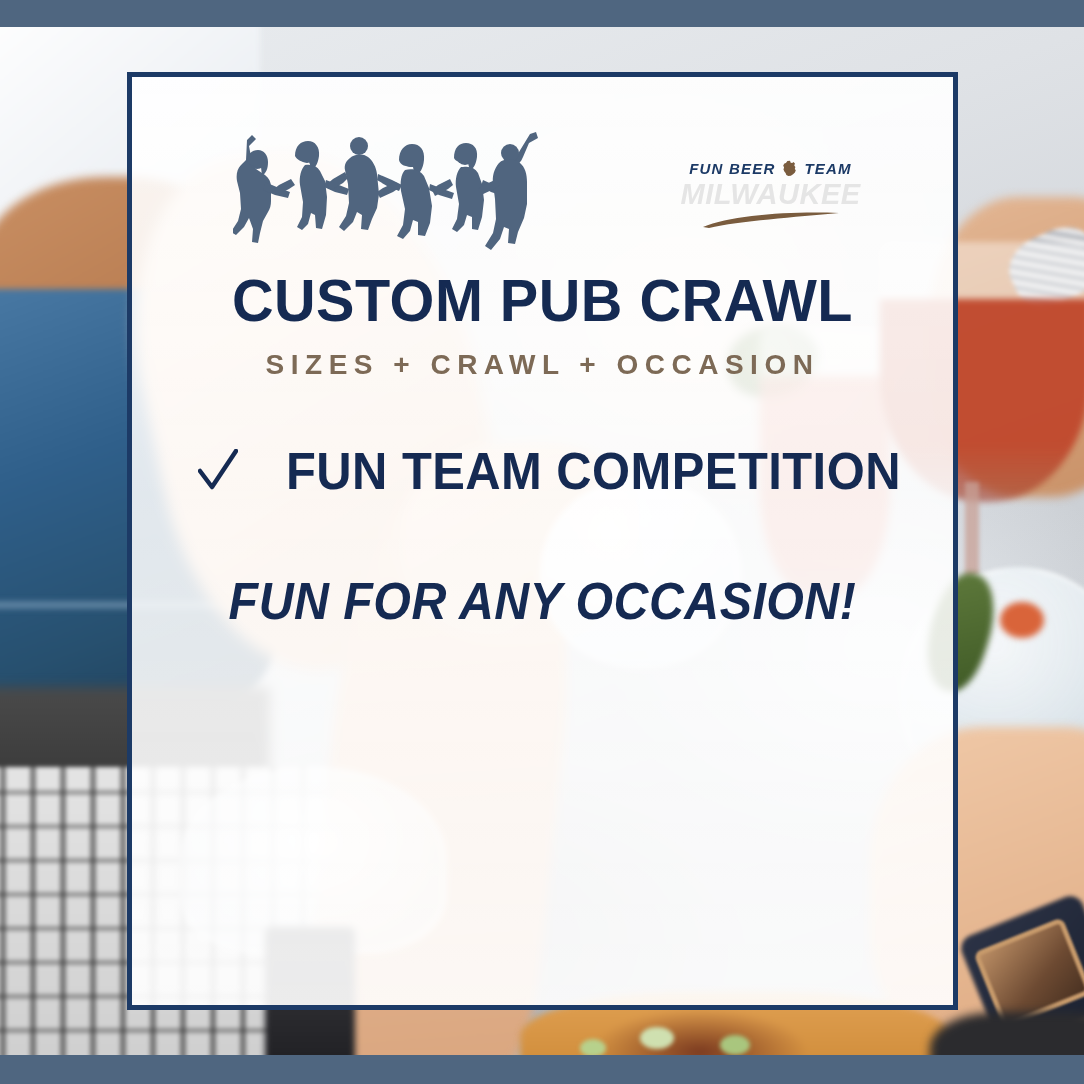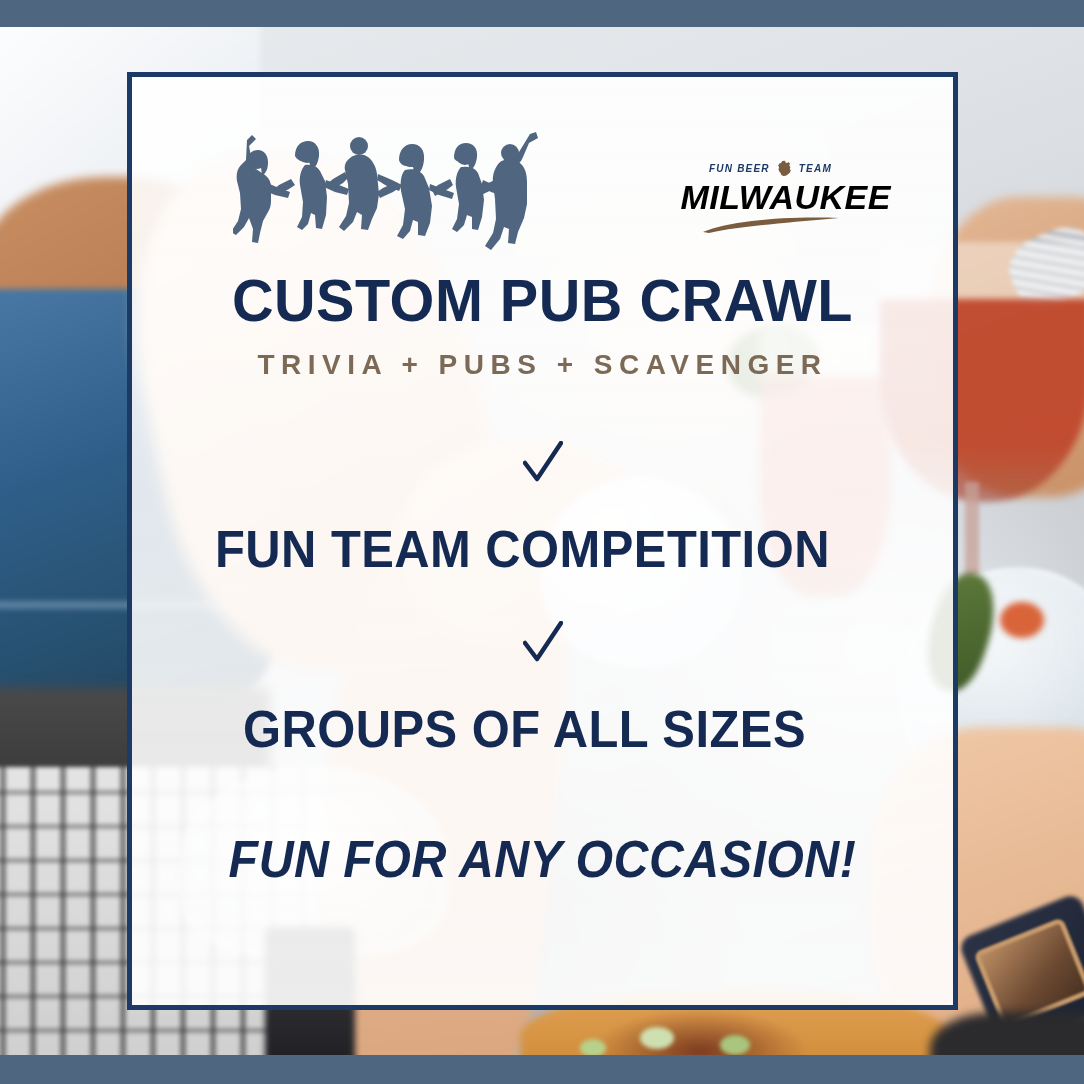--- a/index.html
+++ b/index.html
@@ -289,34 +289,34 @@
     top: 28px;
     width: 180px;
     text-align: center;
     line-height: 1;
   }
   .brand-top {
     display: flex;
     align-items: center;
     justify-content: center;
     gap: 6px;
-    font-size: 10px;
+    font-size: 15px;
     font-weight: bold;
     font-style: italic;
     letter-spacing: 1.2px;
     color: #1c3a66;
     text-align: center;
   }
   .wi-shape { width: 17px; height: 17px; display:block; }
   .brand-mke {
-    font-size: 34px;
+    font-size: 29px;
     font-weight: bold;
     font-style: italic;
     letter-spacing: 0.5px;
-    color: #000000;
+    color: #e5e5e5;
     margin-top: 3px;
   }
   .brand-swoosh { margin-top: 2px; }
 
   .title {
     font-size: 60px;
     font-weight: bold;
     color: #152a52;
     letter-spacing: 0.5px;
     margin-top: 14px;
@@ -338,23 +338,22 @@
     margin-top: 60px;
     width: 100%;
     display: flex;
     flex-direction: column;
     align-items: center;
     gap: 42px;
   }
   .feature {
     display: flex;
     align-items: center;
-    gap: 34px;
+    gap: 48px;
     width: 690px;
-    flex-direction: column;
   }
   .check {
     flex: 0 0 auto;
     width: 40px;
     height: 44px;
     color: #152a52;
   }
   .feature-label {
     font-size: 52px;
     font-weight: bold;
@@ -485,42 +484,36 @@
           <div class="brand-mke">MILWAUKEE</div>
           <svg class="brand-swoosh" width="140" height="18" viewBox="0 0 140 18">
             <path d="M2 16 C 30 4, 90 0, 138 2 C 95 6, 38 10, 8 17 Z" fill="#7a5c3e"></path>
           </svg>
         </div>
       </div>
 
       <div class="title">CUSTOM PUB CRAWL</div>
 
       <div class="subtitle">
-        <span>TRIVIA</span>
+        <span>SIZES</span>
         <span class="sep">+</span>
-        <span>PUBS</span>
+        <span>CRAWL</span>
         <span class="sep">+</span>
-        <span>SCAVENGER</span>
+        <span>OCCASION</span>
       </div>
     </div>
 
     <div class="features">
 
       <div class="feature">
         <svg class="check" viewBox="0 0 40 44">
           <path d="M2 22 L14 38 L38 2" fill="none" stroke="currentColor" stroke-width="4.5" stroke-linecap="round" stroke-linejoin="round"></path>
         </svg>
         <span class="feature-label">FUN TEAM COMPETITION</span>
       </div>
 
 
 
-      <div class="feature">
-        <svg class="check" viewBox="0 0 40 44">
-          <path d="M2 22 L14 38 L38 2" fill="none" stroke="currentColor" stroke-width="4.5" stroke-linecap="round" stroke-linejoin="round"></path>
-        </svg>
-        <span class="feature-label">GROUPS OF ALL SIZES</span>
-      </div>
     </div>
 
     <div class="tagline">FUN FOR ANY OCCASION!</div>
   </div>
 </div>
 
 </body></html>

